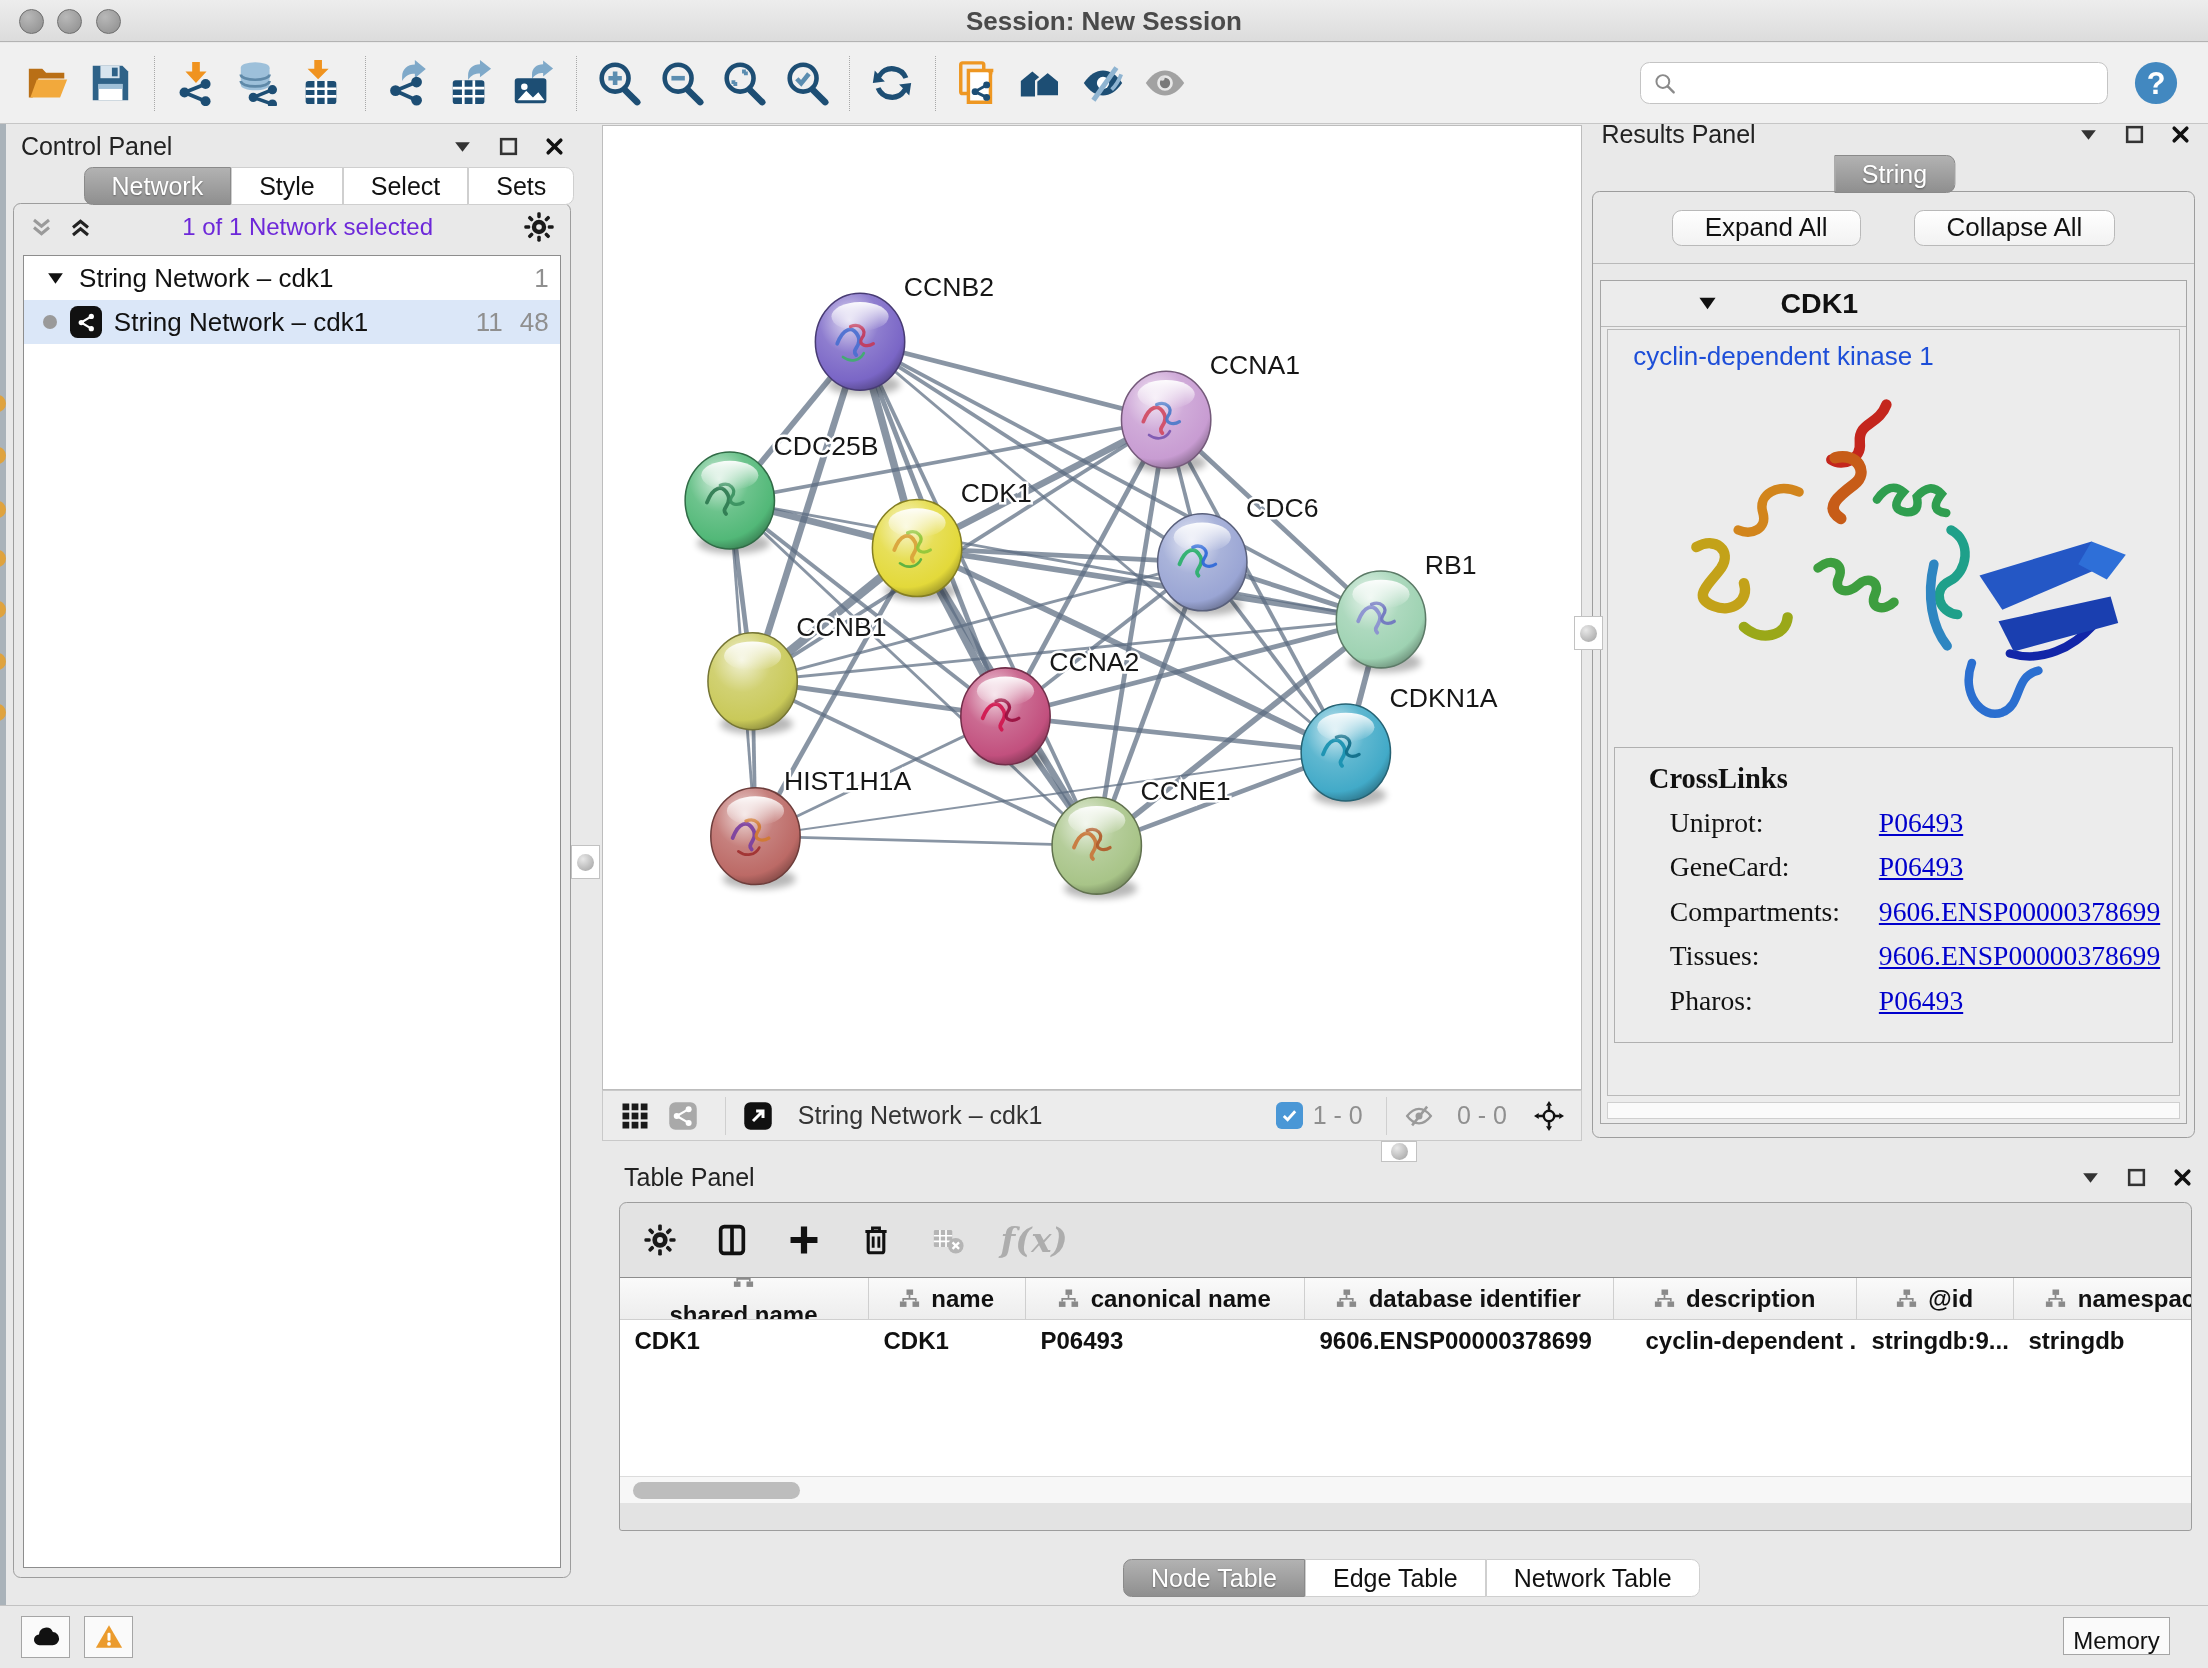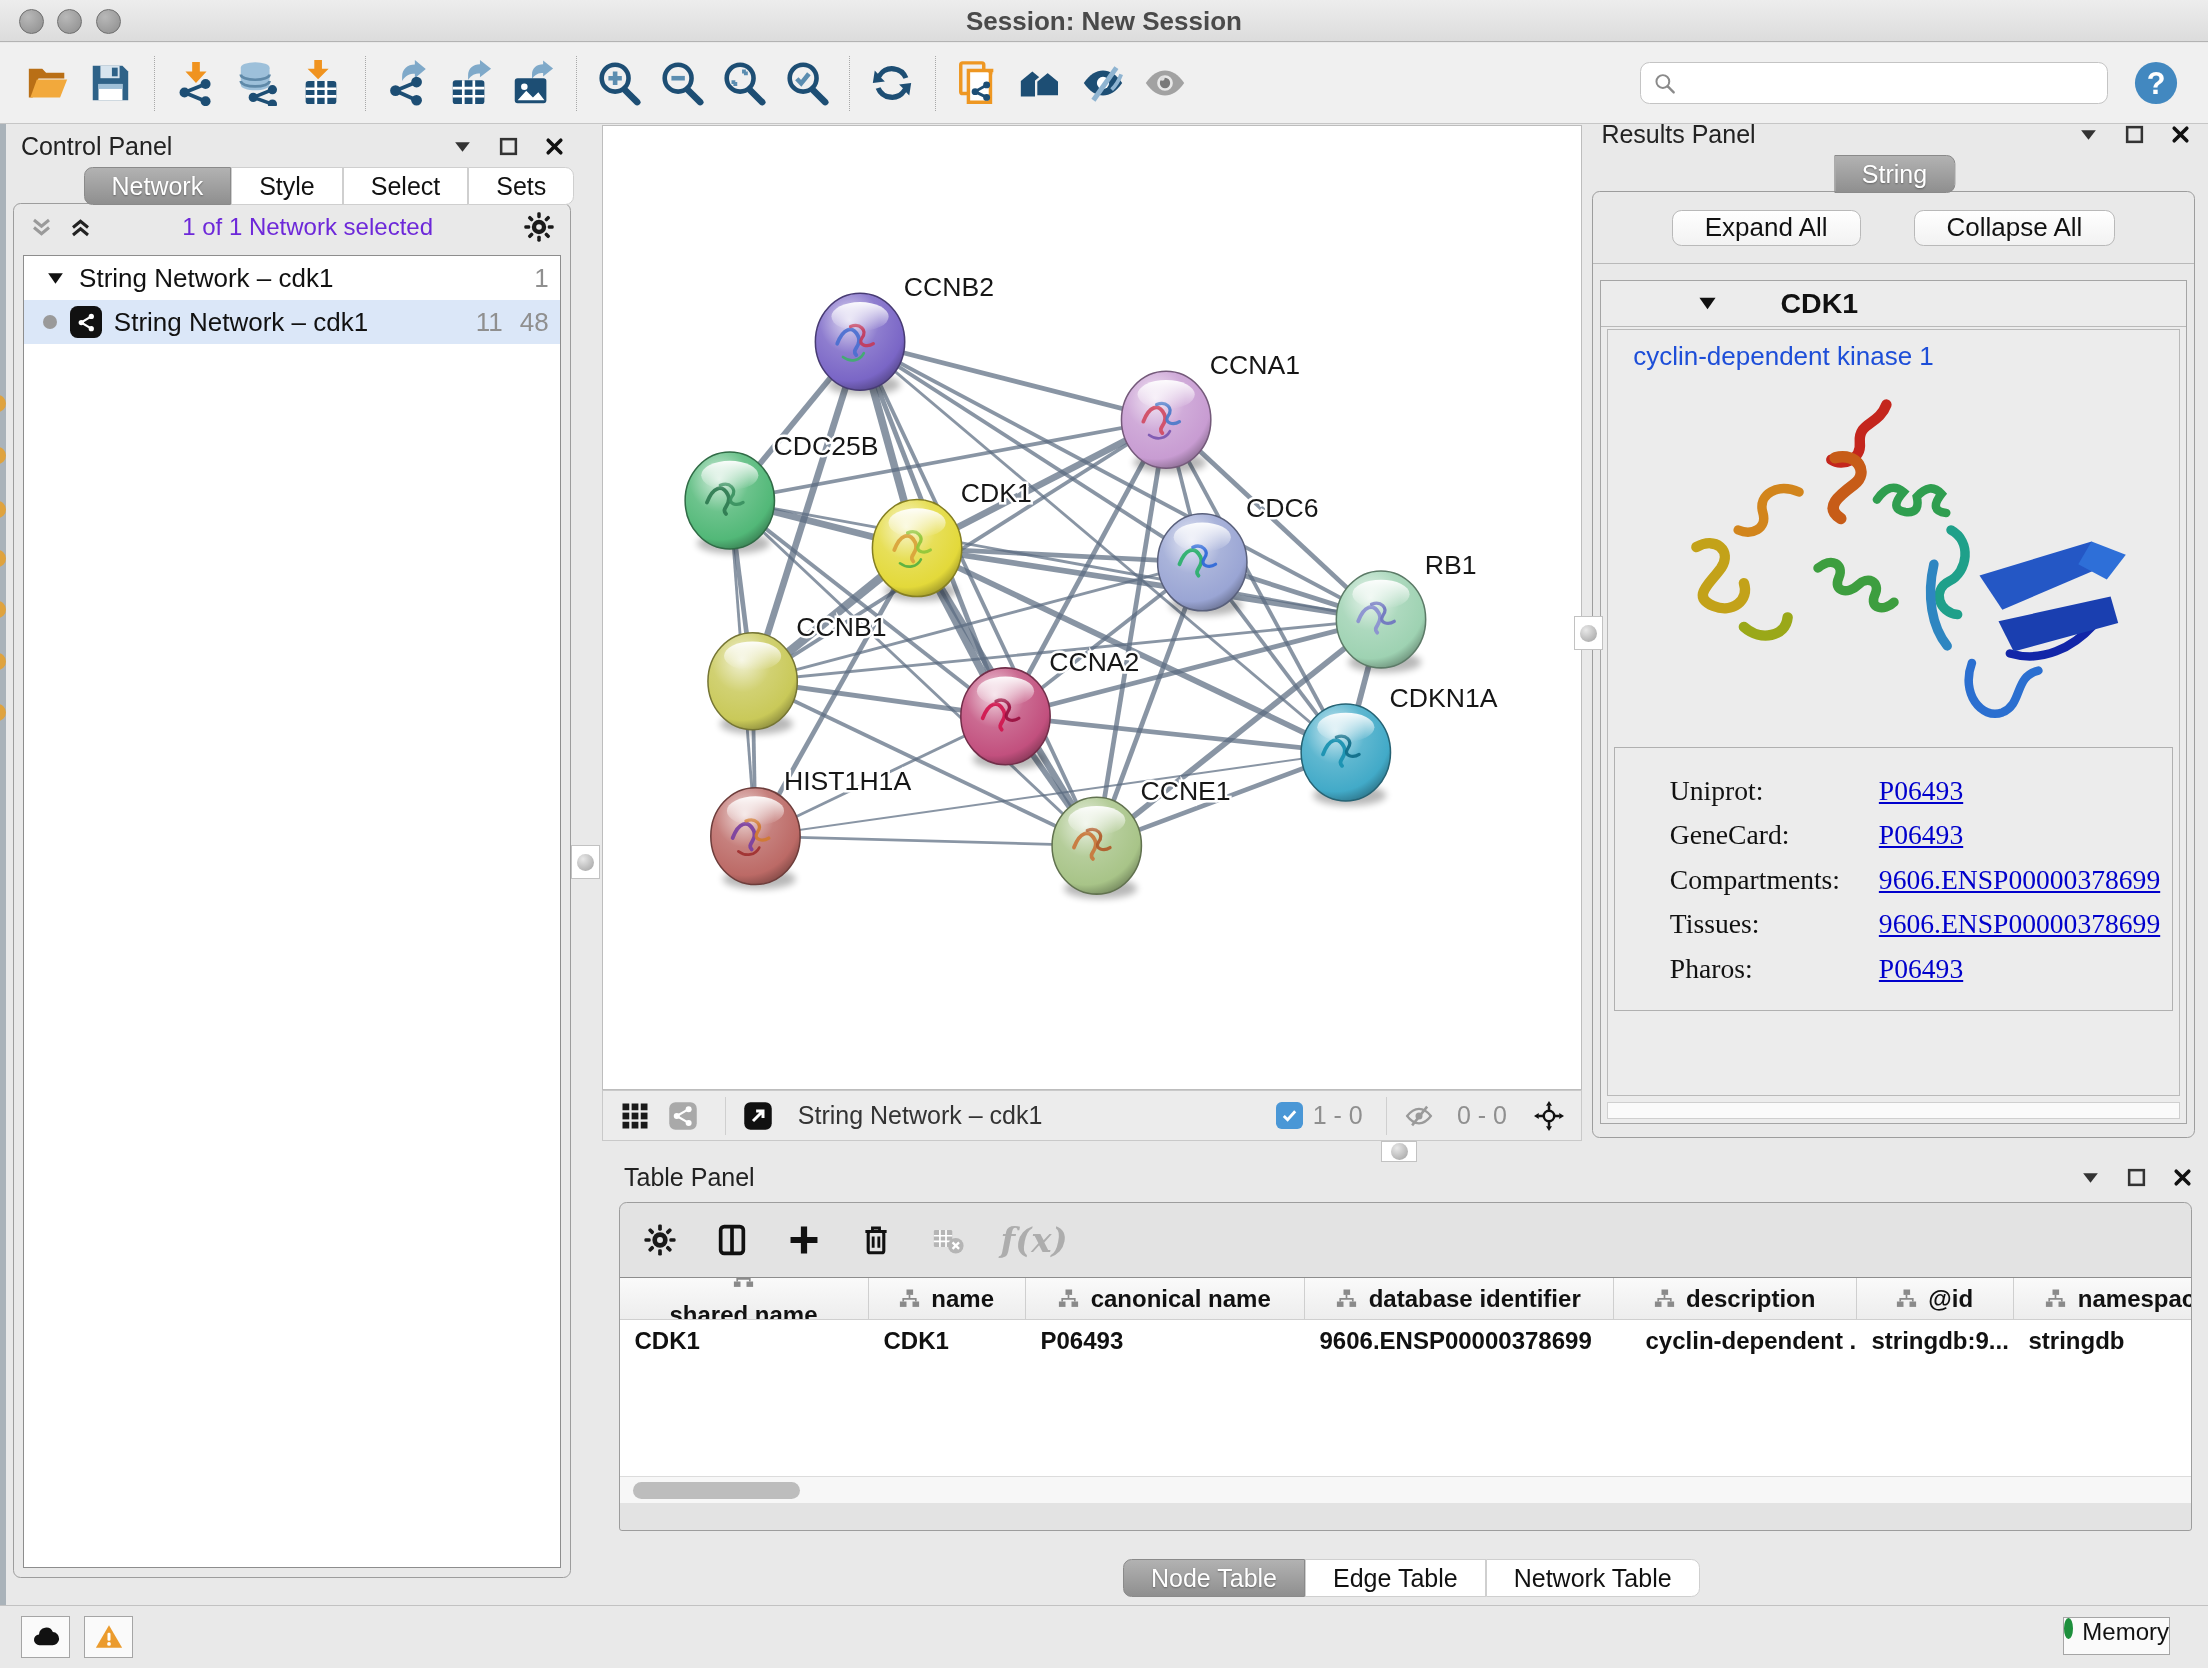--- a/index.html
+++ b/index.html
@@ -87,21 +87,21 @@
   .grow-row{display:flex;height:42px;}
   .td{font-size:24px;color:#111;padding:6.7px 3.8px 0 15px;flex:none;overflow:hidden;white-space:nowrap;}
   .hscroll{position:absolute;left:0;right:0;bottom:0;height:27px;background:#f7f7f7;border-top:1px solid #dcdcdc;}
   .hthumb{position:absolute;left:13.3px;top:4.8px;width:167px;height:17px;border-radius:8.6px;background:#bdbdbd;}
   .tp-tabs{position:absolute;left:514px;top:401px;display:flex;}
 
   
   .statusbar{position:absolute;left:0;right:0;bottom:0;height:63px;background:#e9e9e9;border-top:1px solid #c2c2c2;}
   .sbtn{position:absolute;top:9.5px;width:49px;height:42px;background:#fafafa;border:1.9px solid #a5a5a5;display:flex;align-items:center;justify-content:center;cursor:pointer;}
   .sbtn svg{width:30px;height:30px;}
-  .membtn{position:absolute;right:38px;top:11.4px;width:107px;height:38px;background:#fafafa;border:1.9px solid #a5a5a5;display:flex;align-items:flex-start;justify-content:center;gap:9.5px;font-size:24px;color:#111;cursor:pointer;}
+  .membtn{position:absolute;right:38px;top:11.4px;width:107px;height:38px;background:#fafafa;border:1.9px solid #a5a5a5;display:flex;align-items:center;justify-content:center;gap:9.5px;font-size:24px;color:#111;cursor:pointer;flex-direction:column;}
   .memdot{width:21px;height:21px;border-radius:50%;background:#1d8f3c;}
 
   
   .knob{position:absolute;background:#fff;border:1px solid #c2c2c2;display:flex;align-items:center;justify-content:center;cursor:pointer;}
   .knob i{width:17px;height:17px;border-radius:50%;background:radial-gradient(circle at 35% 30%,#e8e8e8,#9f9f9f);display:block;}
 
   
   .sliver{position:absolute;left:0;top:124px;width:5.7px;bottom:63px;background:#aab3ba;overflow:hidden;}
   .sliver i{position:absolute;left:-11.4px;width:17px;height:17px;border-radius:50%;background:#dfa33f;display:block;}
 </style>
@@ -707,20 +707,21 @@
             <path d="M330 160c22 12 18 44-2 54-18 9-11 33 9 35" stroke="#1fa08a" stroke-width="10"></path>
             <path d="M312 196c-8 34-2 66 14 86" stroke="#2e86c1" stroke-width="10"></path>
             <path d="M352 300c-12 32 10 60 32 52 22-9 12-38 38-44" stroke="#2b6fd0" stroke-width="9"></path>
             <path d="M392 290c34 10 66-6 88-30" stroke="#1226a8" stroke-width="9"></path>
           </g>
           <path d="M360 208l118-36 18 24-112 48z" fill="#2457c5"></path>
           <path d="M380 256l118-26 8 28-110 30z" fill="#1a3fb0"></path>
           <path d="M478 172l36 14-20 26-30-16z" fill="#2e6fd8"></path>
         </svg>
         <div class="clbox">
+          <div class="cltitle">CrossLinks</div>
           <div>
               <div class="clrow">
                 <span class="lab">Uniprot:</span>
                 <a href="#">P06493</a>
               </div>
               <div class="clrow">
                 <span class="lab">GeneCard:</span>
                 <a href="#">P06493</a>
               </div>
               <div class="clrow">

